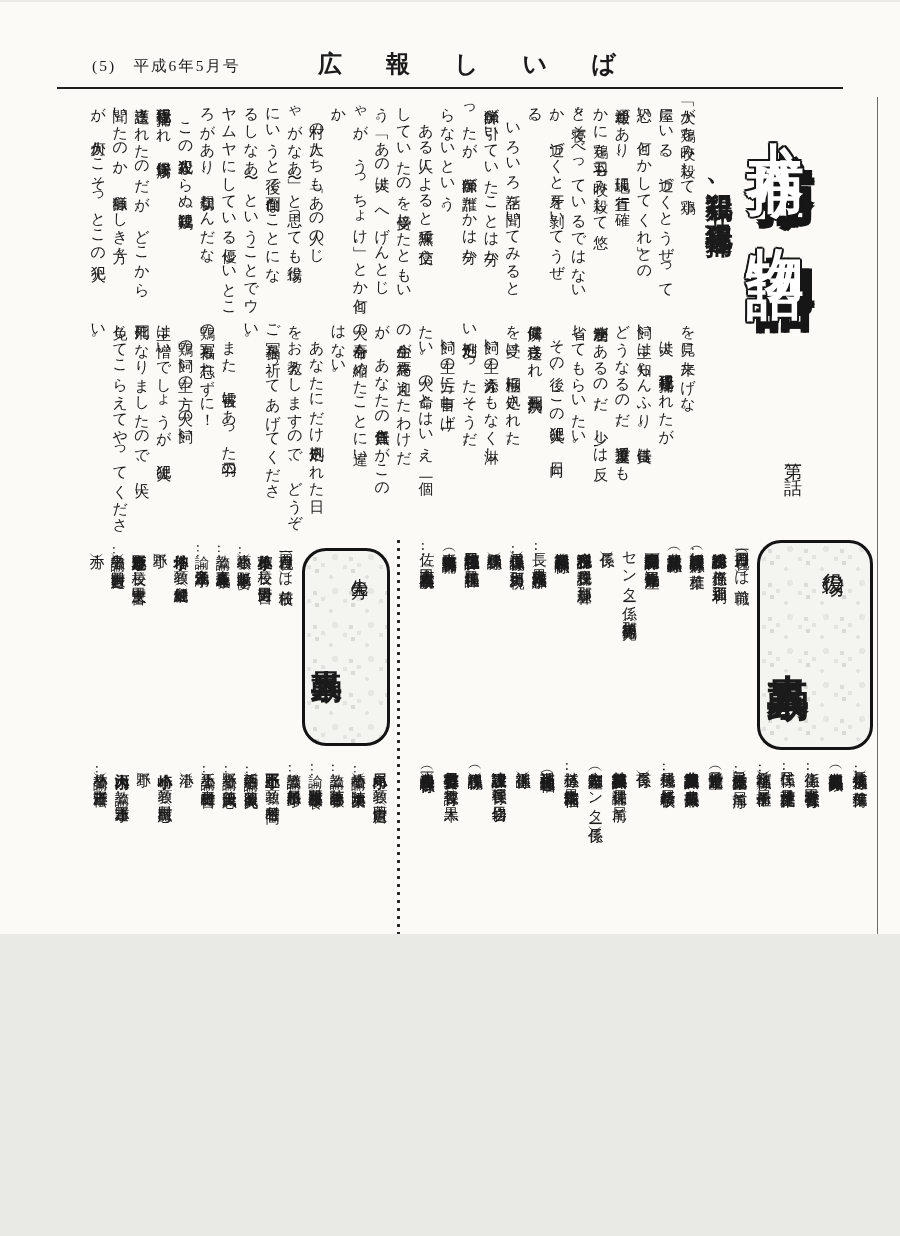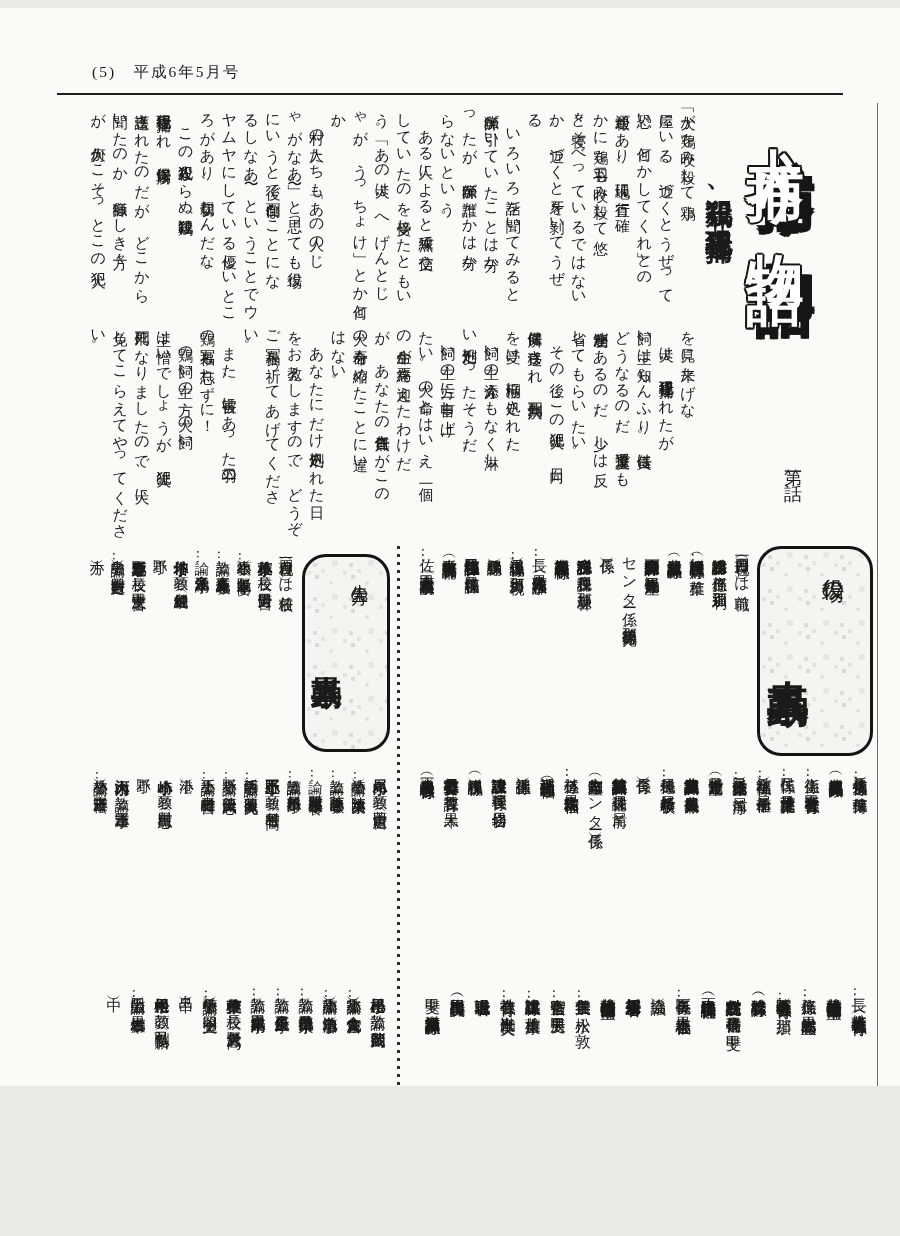--- a/index.html
+++ b/index.html
@@ -1,16 +1,16 @@
 <!DOCTYPE html>
 <html><head>
 <meta charset="utf-8">
 <style>
   html,body{margin:0;padding:0;background:#e9e9e6;}
-  .page{position:relative;width:900px;height:1078px;margin:8px auto;background:#fbfaf6;
+  .page{position:relative;width:900px;height:932px;margin:2px auto;background:#fbfaf6;
         font-family:"Liberation Serif","DejaVu Serif",serif;color:#1b1b1b;overflow:hidden;}
   .abs{position:absolute;}
   .v{writing-mode:vertical-rl;text-orientation:mixed;}
   .cols{position:absolute;writing-mode:vertical-rl;text-orientation:mixed;}
   .cols .vcol{white-space:nowrap;letter-spacing:.5px;}
   .cols b{font-family:"Liberation Sans","DejaVu Sans",sans-serif;font-weight:700;}
   .hairline{background:#6b6b68;}
   .rule{background:#1f1f1f;}
   .header-issue{font-size:15.5px;letter-spacing:2px;}
   .masthead{font-size:24px;font-weight:600;letter-spacing:10px;}
@@ -39,20 +39,21 @@
   .teachers-badge .badge-large{font-size:31px;letter-spacing:1px;}
   .dotline{position:absolute;width:3px;
     background:repeating-linear-gradient(180deg,#2a2a2a 0 3px,transparent 3px 8px);}
 </style>
 </head>
 <body>
 
 <div class="page">
 
   <div class="abs header-issue" style="left:92px;top:54px;">(5)　平成6年5月号</div>
+  <div class="abs masthead" style="left:318px;top:46px;">広　報　し　い　ば</div>
   <div class="abs rule" style="left:57px;top:85px;width:786px;height:2px;"></div>
 
   <div class="abs hairline" style="left:877px;top:95px;width:1px;height:1136px;"></div>
   <div class="abs hairline" style="left:57px;top:1231px;width:821px;height:1px;"></div>
 
   <div class="abs v story-title" style="left:747px;top:94px;">犬捕り物語</div>
   <div class="abs v story-subtitle" style="left:701px;top:170px;height:352px;">殺鶏犯、現行犯逮捕‼</div>
   <div class="abs v episode" style="left:781px;top:446px;">第一話</div>
 
   <div class="cols" style="left:86px;top:95px;width:612px;height:219px;font-size:15px;line-height:21.85px;">

